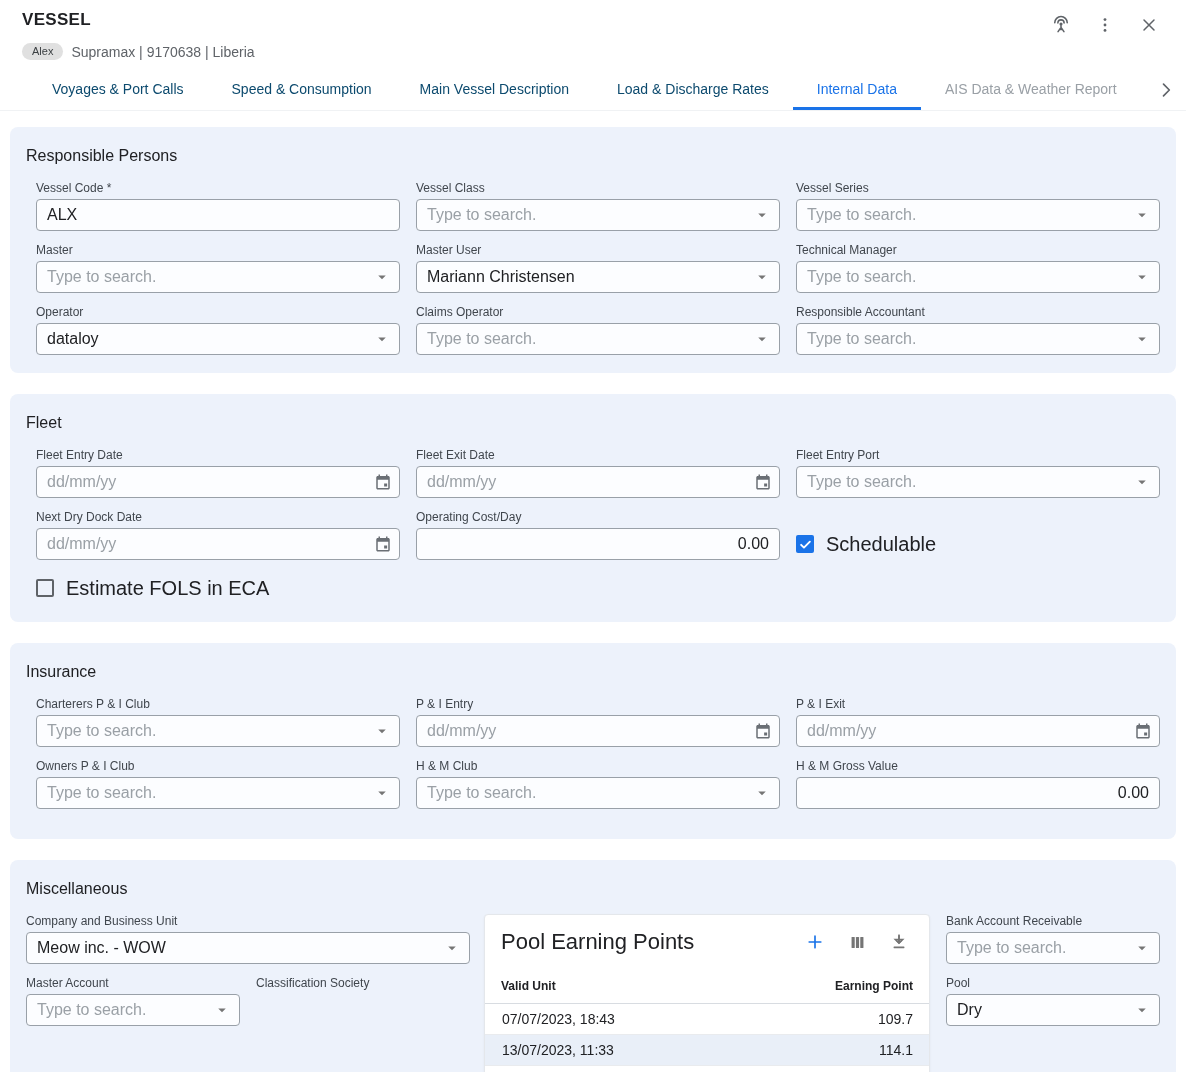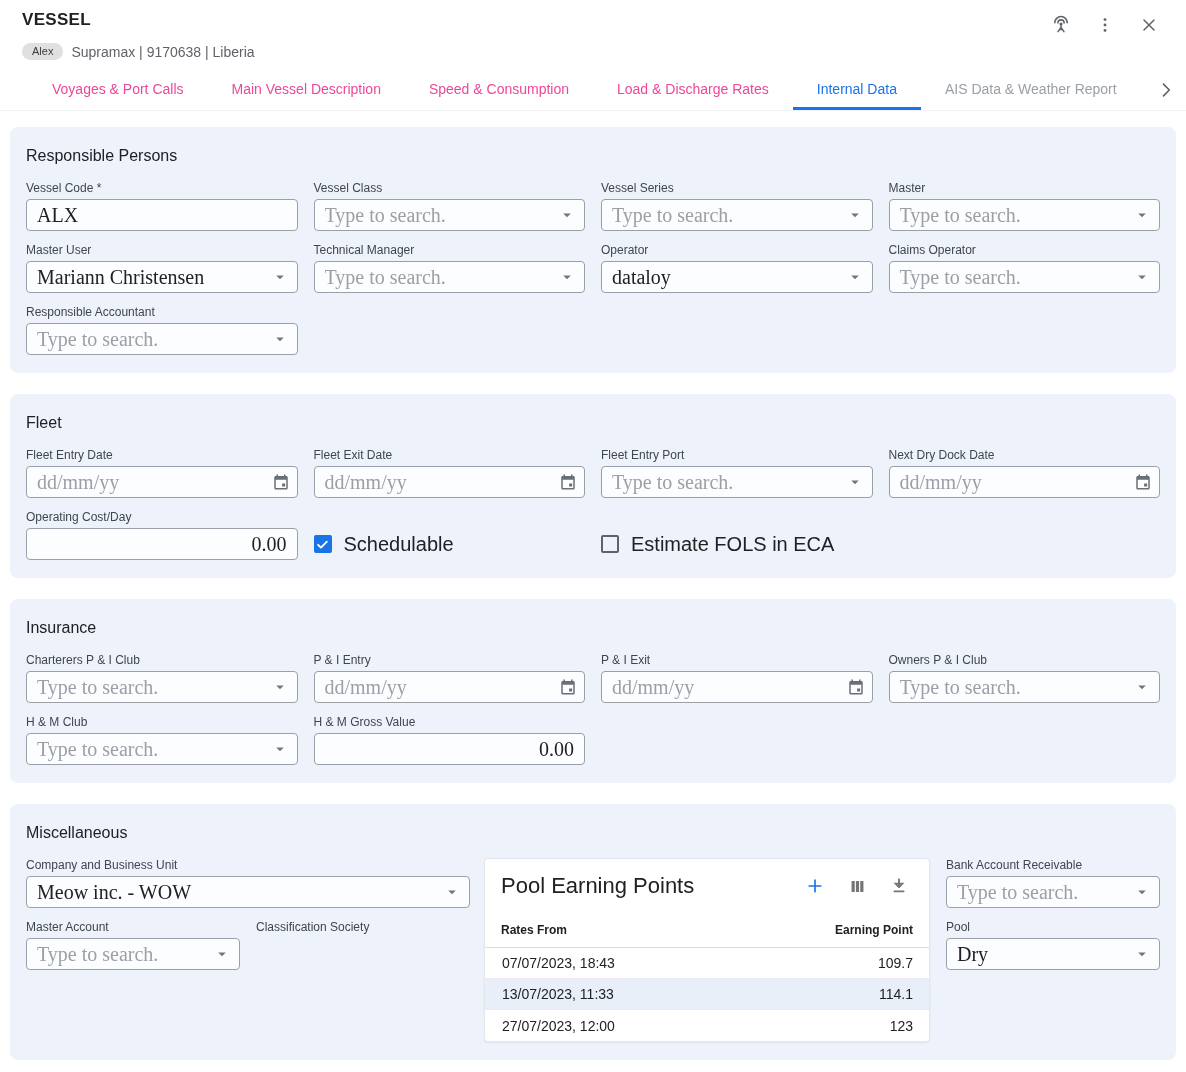--- a/index.html
+++ b/index.html
@@ -12,37 +12,37 @@
   .win-title { font-size:17px; font-weight:700; letter-spacing:.3px; color:#202124; }
   .head-icons { margin-left:auto; display:flex; align-items:center; gap:22px; color:#5f6368; padding-top:4px; padding-right:6px; }
   .head-icons .hicon { width:22px; height:22px; display:flex; align-items:center; justify-content:center; cursor:pointer; }
   .subtitle-row { display:flex; align-items:center; gap:8px; margin-top:7px; }
   .badge { background:#e0e0e0; color:#3c4043; font-size:11px; padding:3px 10px; border-radius:11px; line-height:1; }
   .subtitle { font-size:14px; color:#5f6368; }
 
   
   .tabbar-wrap { position:relative; margin-top:10px; border-bottom:1px solid #f0f2f4; }
   .tabbar { display:flex; height:40px; padding-left:28px; overflow:hidden; margin-right:34px; }
-  .tab { padding:0 24px; display:flex; align-items:center; font-size:14px; color:#ec4899;
+  .tab { padding:0 24px; display:flex; align-items:center; font-size:14px; color:#0c4a6e;
          white-space:nowrap; cursor:pointer; border-bottom:3px solid transparent; }
   .tab.active { color:#1a73e8; border-bottom-color:#1a73e8; }
   .tab.disabled { color:#9aa0a6; }
   .tab-scroll { position:absolute; right:8px; top:8px; width:24px; height:24px; display:flex;
                 align-items:center; justify-content:center; color:#5f6368; cursor:pointer; }
 
   
   .section { margin:16px 10px 21px; background:#edf2fb; border-radius:8px; padding:14px 16px 18px; }
   .section + .section { margin-top:0; }
   .sec-title { font-size:16px; font-weight:400; color:#202124; margin:6px 0 16px; }
-  .grid4 { display:grid; grid-template-columns:repeat(4,1fr); column-gap:16px; row-gap:12px; }
+  .grid4 { display:grid; grid-template-columns:repeat(3,1fr); column-gap:16px; row-gap:12px;margin-left:10px; }
 
   .flabel { display:block; font-size:12px; color:#40464d; margin-bottom:4px; }
   .control { position:relative; }
   .finput { width:100%; height:32px; border:1px solid #99a0a8; border-radius:4px; background:#fcfdff;
-            padding:0 10px; font-size:20px; color:#202124; font-family:Liberation Serif, serif; outline:none; }
+            padding:0 10px; font-size:16px; color:#202124; font-family:Liberation Sans, sans-serif; outline:none; }
   .finput::placeholder { color:#9aa0a6; opacity:1; }
   .has-icon .finput { padding-right:32px; }
   .num .finput { text-align:right; }
   .ctl-icon { position:absolute; right:8px; top:50%; transform:translateY(-50%); color:#6a6f75;
               display:flex; align-items:center; cursor:pointer; }
   .ctl-icon.dd { right:9px; color:#757575; }
 
   .check-field { display:flex; align-items:center; gap:12px; align-self:end; height:32px; cursor:pointer; }
   .checkbox { width:18px; height:18px; border-radius:2px; flex:0 0 auto; display:flex;
               align-items:center; justify-content:center; }
@@ -102,22 +102,22 @@
   </div>
   <div class="subtitle-row">
     <span class="badge">Alex</span>
     <span class="subtitle">Supramax | 9170638 | Liberia</span>
   </div>
 </div>
 
 <div class="tabbar-wrap">
   <div class="tabbar">
     <div class="tab">Voyages &amp; Port Calls</div>
+    <div class="tab">Speed &amp; Consumption</div>
     <div class="tab">Main Vessel Description</div>
-    <div class="tab">Speed &amp; Consumption</div>
     <div class="tab">Load &amp; Discharge Rates</div>
     <div class="tab active">Internal Data</div>
     <div class="tab disabled">AIS Data &amp; Weather Report</div>
     <div class="tab">Cor</div>
   </div>
   <span class="tab-scroll">
     <svg viewBox="0 0 24 24" width="20" height="20" fill="none" stroke="currentColor" stroke-width="2" stroke-linecap="round" stroke-linejoin="round">
       <path d="M9 5 l7 7 -7 7"></path>
     </svg>
   </span>
@@ -401,21 +401,21 @@
                 <path d="M12 3.5 v8 M12 13.5 l-4.5-4.5 h9 z" stroke="currentColor" stroke-width="1.8" fill="none" stroke-linecap="round"></path>
                 <path d="M11 4h2v7h-2z"></path>
                 <path d="M12 14.5 L7.8 10.3 h8.4 z"></path>
                 <rect x="5.5" y="17.5" width="13" height="2" rx="0.5"></rect>
               </svg>
           </span>
         </div>
       </div>
       <div class="ptable">
         <div class="prow head">
-          <span>Rates From</span>
+          <span>Valid Unit</span>
           <span class="cell-r">Earning Point</span>
         </div>
         <div class="prow data">
           <span>07/07/2023, 18:43</span>
           <span class="cell-r">109.7</span>
         </div>
         <div class="prow data stripe">
           <span>13/07/2023, 11:33</span>
           <span class="cell-r">114.1</span>
         </div>

